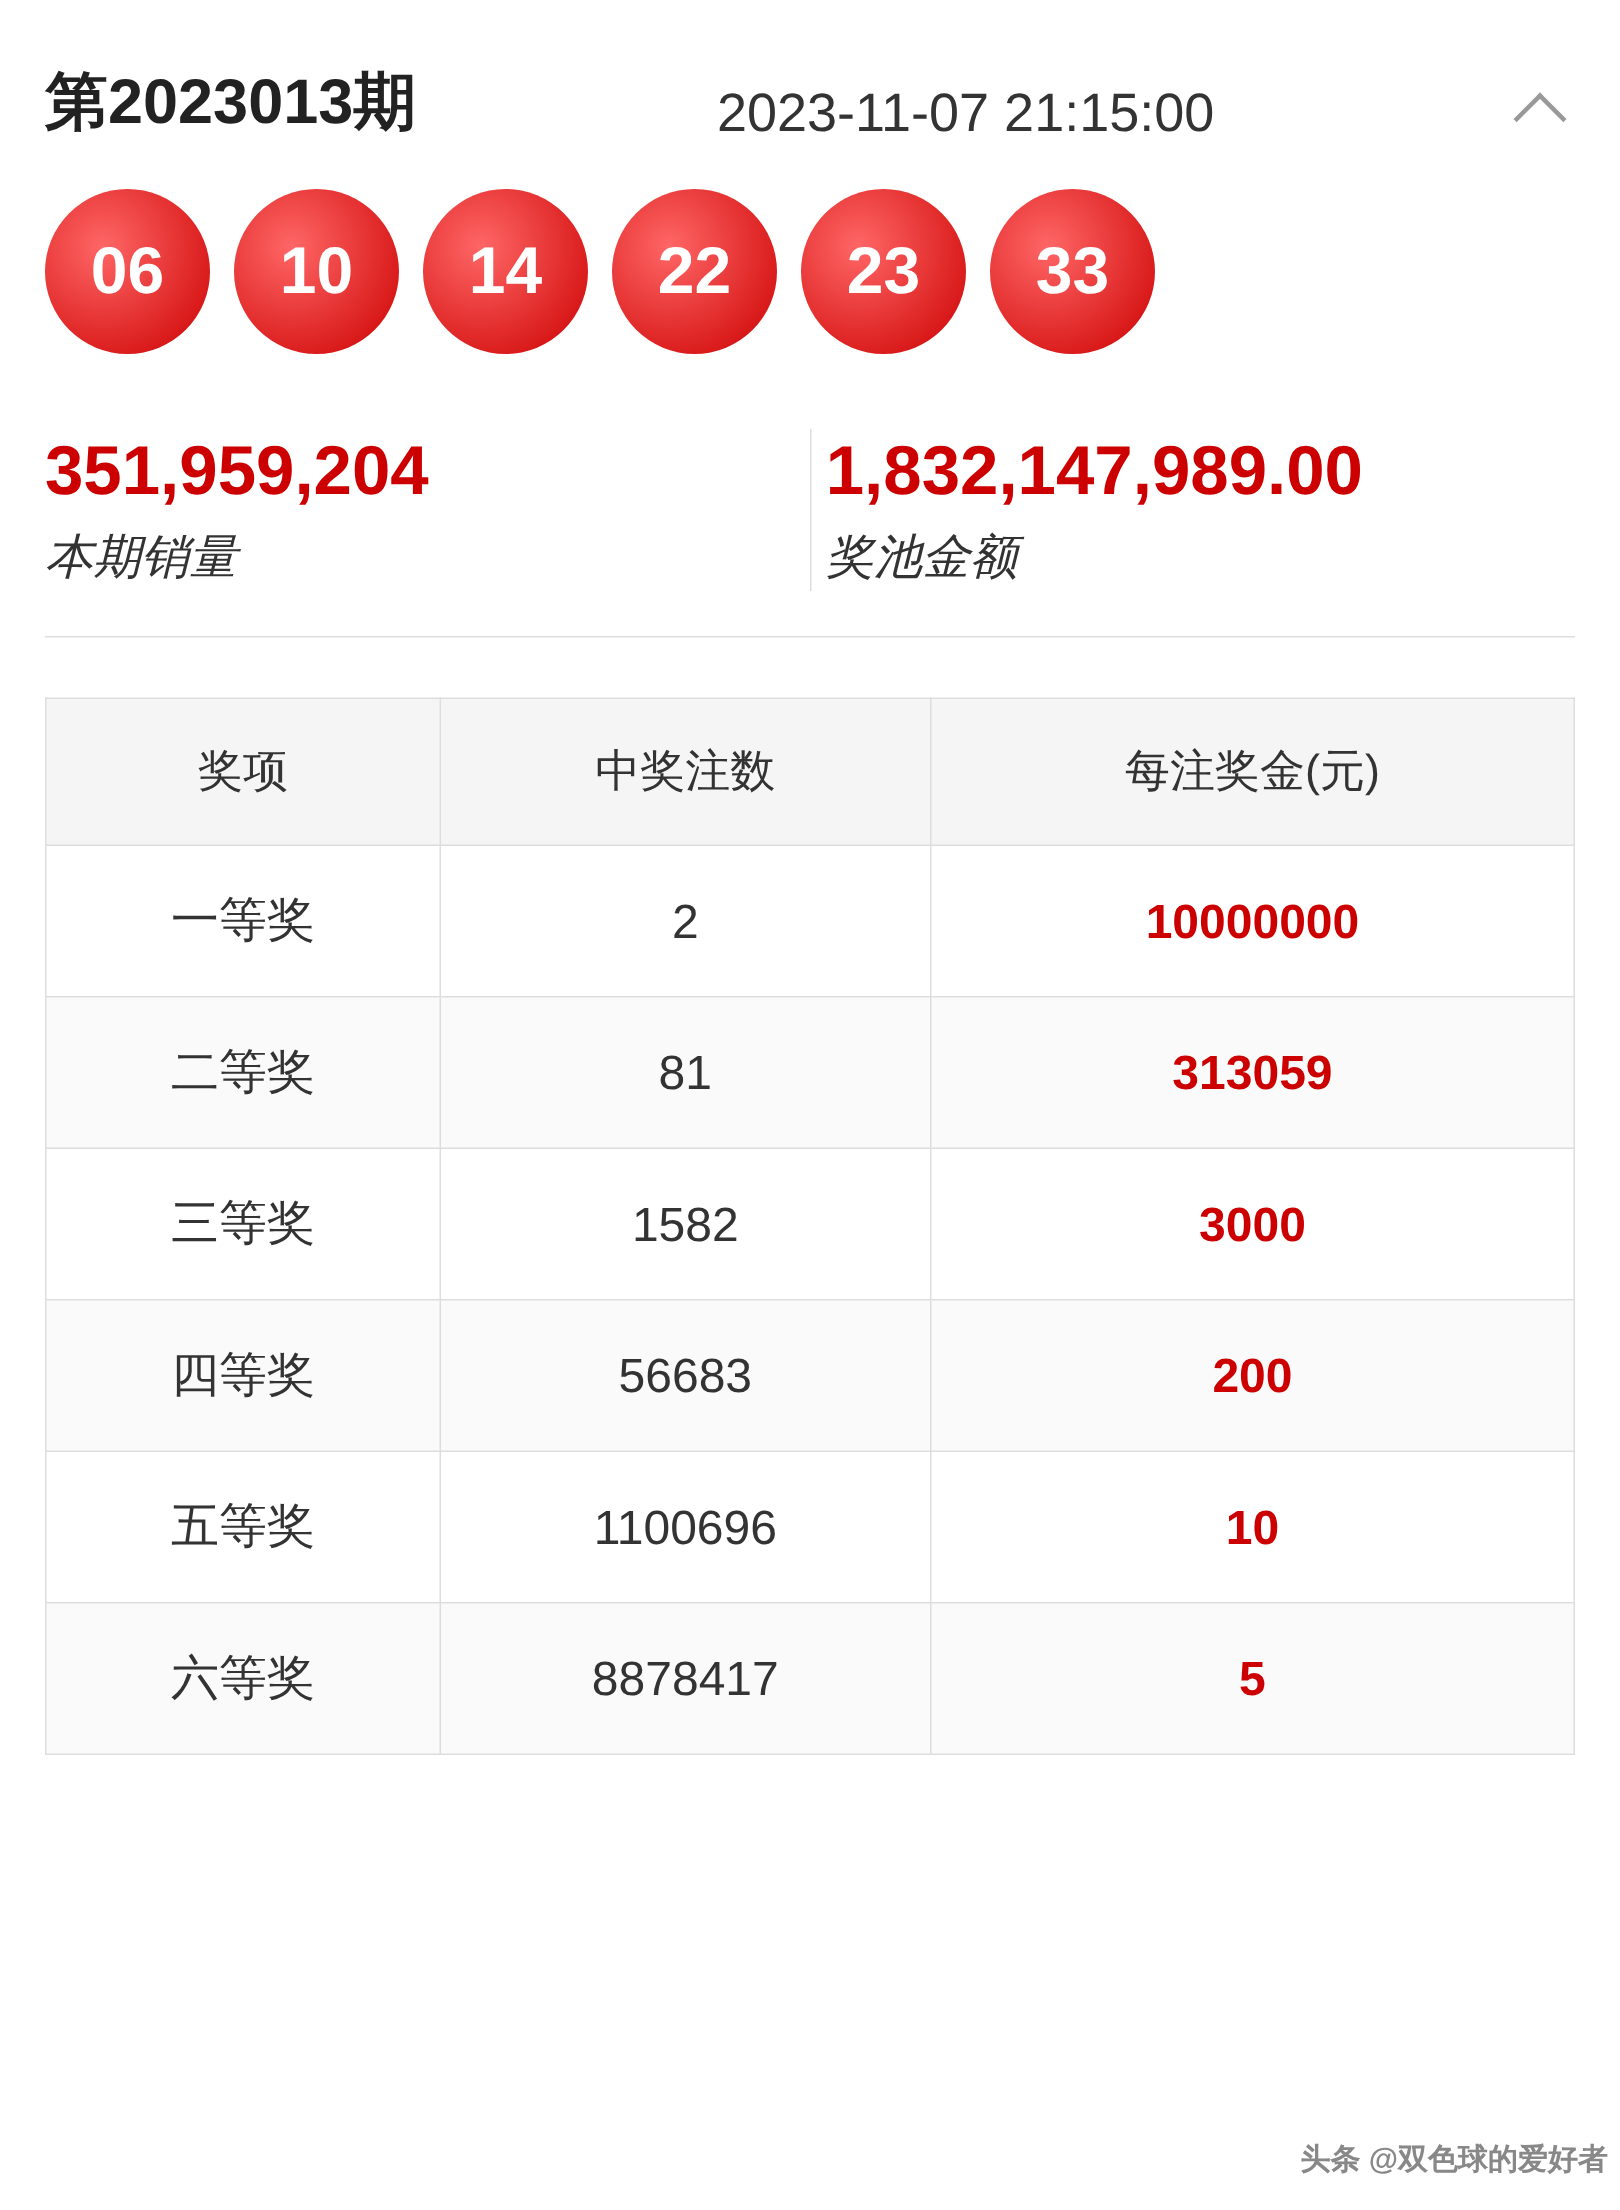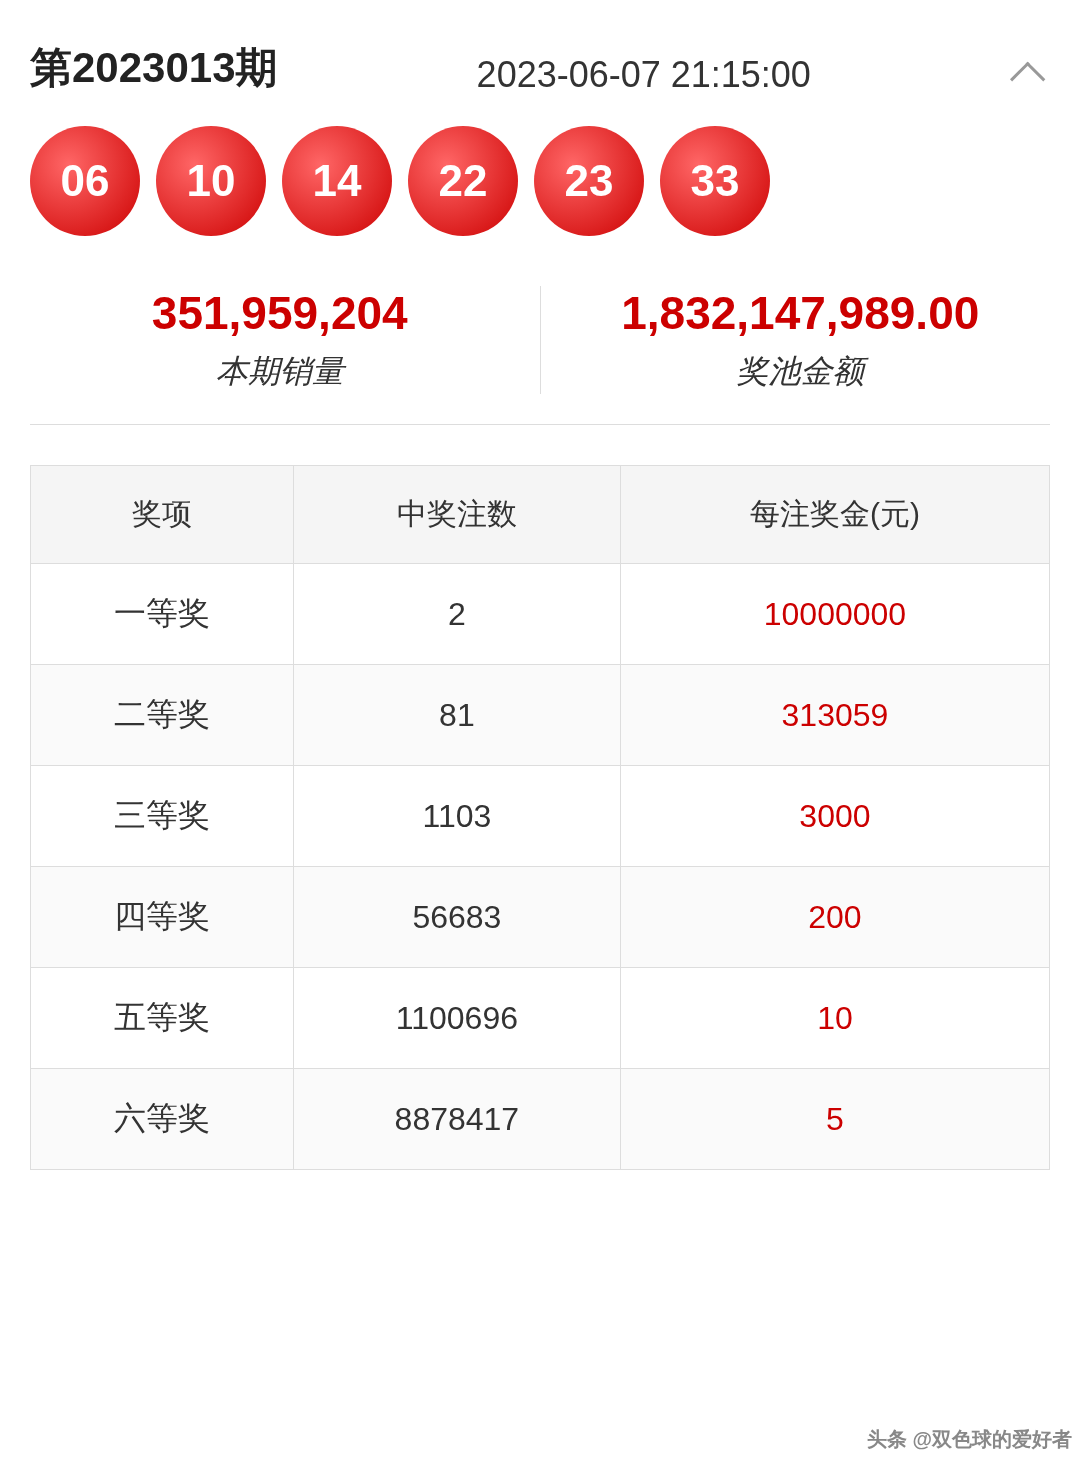--- a/index.html
+++ b/index.html
@@ -89,21 +89,21 @@
     .stats-row {
       display: flex;
       align-items: flex-start;
       margin-bottom: 40px;
       border-bottom: 1px solid #ddd;
       padding-bottom: 30px;
     }
 
     .stat-block {
       flex: 1;
-      text-align: center;
+      text-align: left;
     }
 
     .stat-divider {
       width: 1px;
       background: #ddd;
       align-self: stretch;
       margin: 0 10px;
     }
 
     .stat-value {
@@ -150,40 +150,40 @@
     .prize-name {
       color: #333;
     }
 
     .prize-count {
       color: #333;
     }
 
     .prize-amount {
       color: #cc0000;
-      font-weight: 400;
+      font-weight: 700;
     }
 
     .footer-watermark {
       position: absolute;
       bottom: 20px;
       right: 8px;
       font-size: 20px;
       color: #888;
       font-weight: bold;
     }
   </style>
 </head>
 <body>
 
 <div class="main-container">
 
   <div class="header-row">
     <span class="issue-number">第2023013期</span>
-    <span class="draw-date">2023-06-07 21:15:00</span>
+    <span class="draw-date">2023-11-07 21:15:00</span>
     <div class="chevron-up"></div>
   </div>
 
   <div class="balls-row">
 
   <div class="ball ball-red">06</div>
       <div class="ball ball-red">10</div>
       <div class="ball ball-red">14</div>
       <div class="ball ball-red">22</div>
       <div class="ball ball-red">23</div>
@@ -217,21 +217,21 @@
           <td class="prize-count">2</td>
           <td class="prize-amount">10000000</td>
         </tr>
         <tr>
           <td class="prize-name">二等奖</td>
           <td class="prize-count">81</td>
           <td class="prize-amount">313059</td>
         </tr>
         <tr>
           <td class="prize-name">三等奖</td>
-          <td class="prize-count">1103</td>
+          <td class="prize-count">1582</td>
           <td class="prize-amount">3000</td>
         </tr>
         <tr>
           <td class="prize-name">四等奖</td>
           <td class="prize-count">56683</td>
           <td class="prize-amount">200</td>
         </tr>
         <tr>
           <td class="prize-name">五等奖</td>
           <td class="prize-count">1100696</td>

